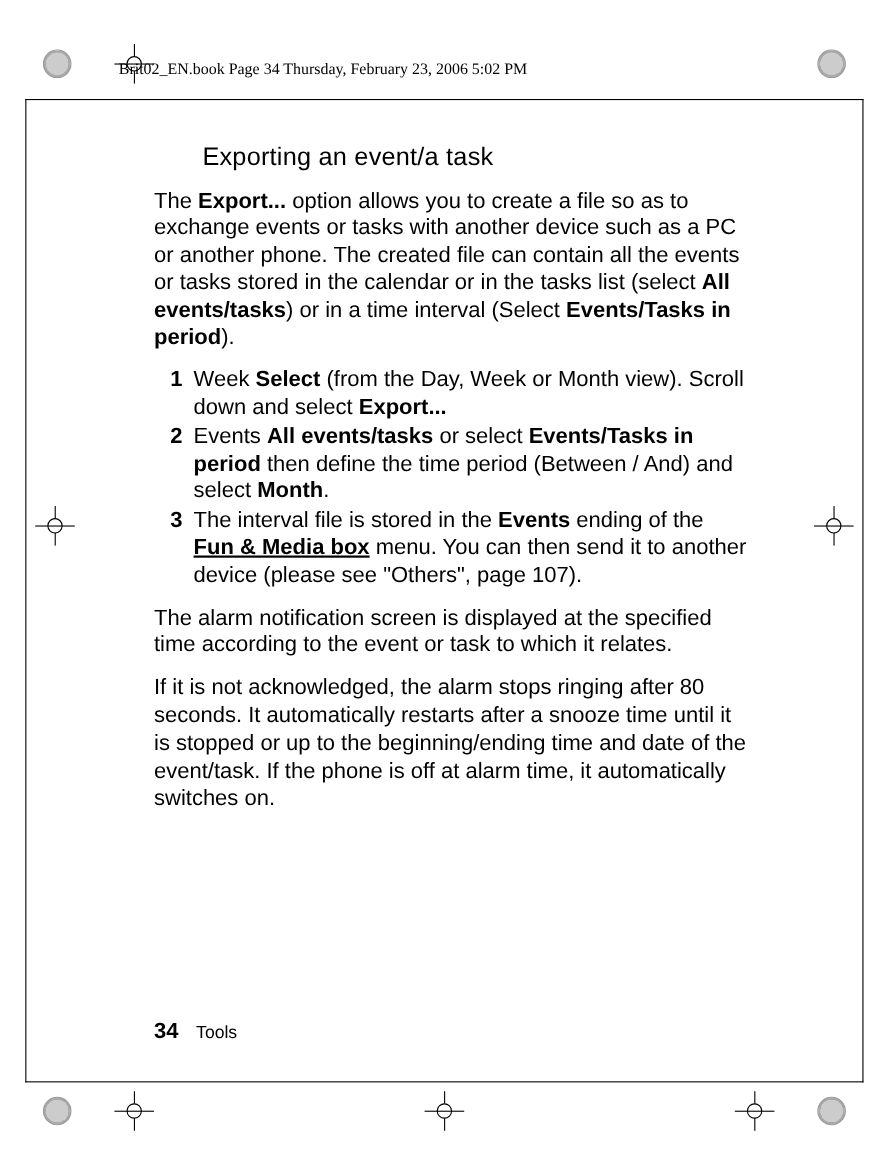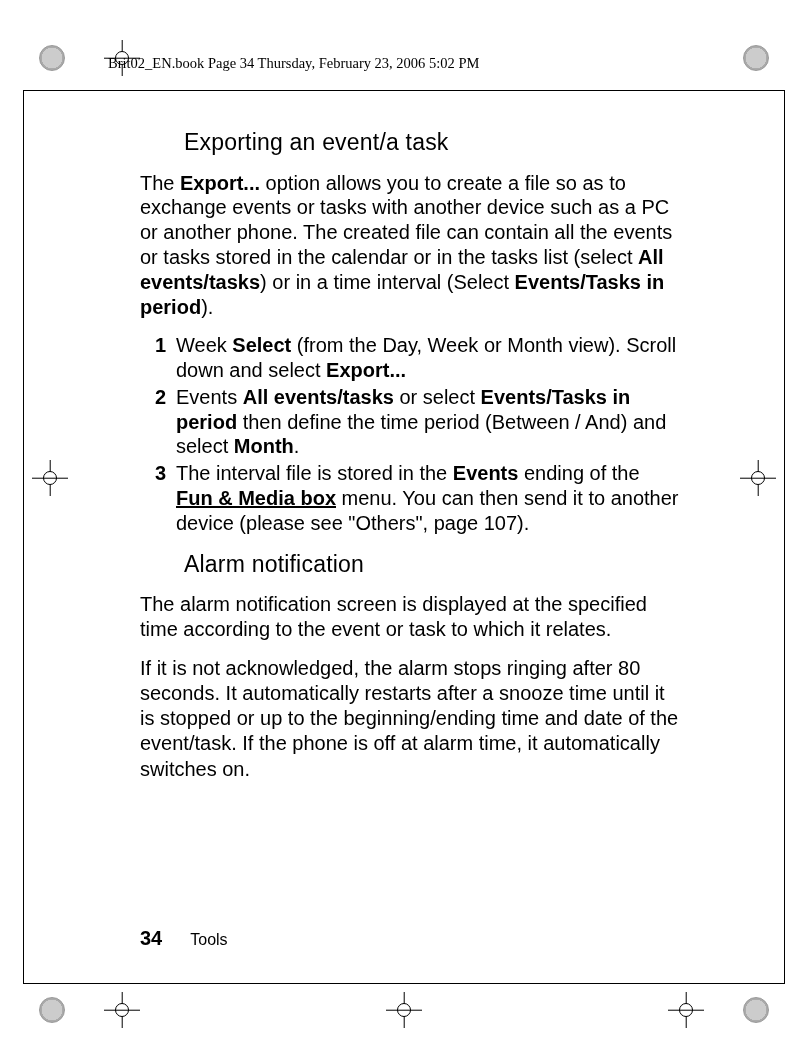--- a/index.html
+++ b/index.html
@@ -95,21 +95,21 @@
     left: -26px; top: 0;
     font-family: "Arial Narrow", Arial, Helvetica, sans-serif;
     font-stretch: condensed;
     font-weight: 700;
     font-size: 20px;
     width: 22px; text-align: right;
   }
   .footer-area {
     position: absolute;
     left: 140px; bottom: 112px;
-    display: flex; align-items: baseline; gap: 28px;
+    display: flex; align-items: baseline; gap: 16px;
   }
   .footer-page {
     font-family: "Arial Narrow", Arial, Helvetica, sans-serif;
     font-stretch: condensed;
     font-weight: 700;
     font-size: 20px;
   }
   .footer-section {
     font-family: Arial, Helvetica, sans-serif;
     font-size: 16px;
@@ -173,21 +173,20 @@
       <span class="num">2</span>
       <span>Events </span><span class="condensed-bold">All events/tasks</span><span> or select </span><span class="condensed-bold">Events/Tasks in period</span><span> then define the time period (Between / And) and select </span><span class="condensed-bold">Month</span><span>.</span>
     </li>
     <li>
       <span class="num">3</span>
       <span>The interval file is stored in the </span><span class="condensed-bold">Events</span><span> ending of the </span><span class="condensed-bold underline">Fun &amp; Media box</span><span> menu. You can then send it to another device (please see "Others", page 107).</span>
     </li>
   </ol>
 
 
-  <h2 class="title">Alarm notification</h2>
 
   <p class="para">The alarm notification screen is displayed at the specified time according to the event or task to which it relates.</p>
 
   <p class="para" style="line-height:1.26;">If it is not acknowledged, the alarm stops ringing after 80 seconds. It automatically restarts after a snooze time until it is stopped or up to the beginning/ending time and date of the event/task. If the phone is off at alarm time, it automatically switches on.</p>
 
 </div>
 
 <div class="footer-area">
   <span class="footer-page">34</span>
   <span class="footer-section">Tools</span>

